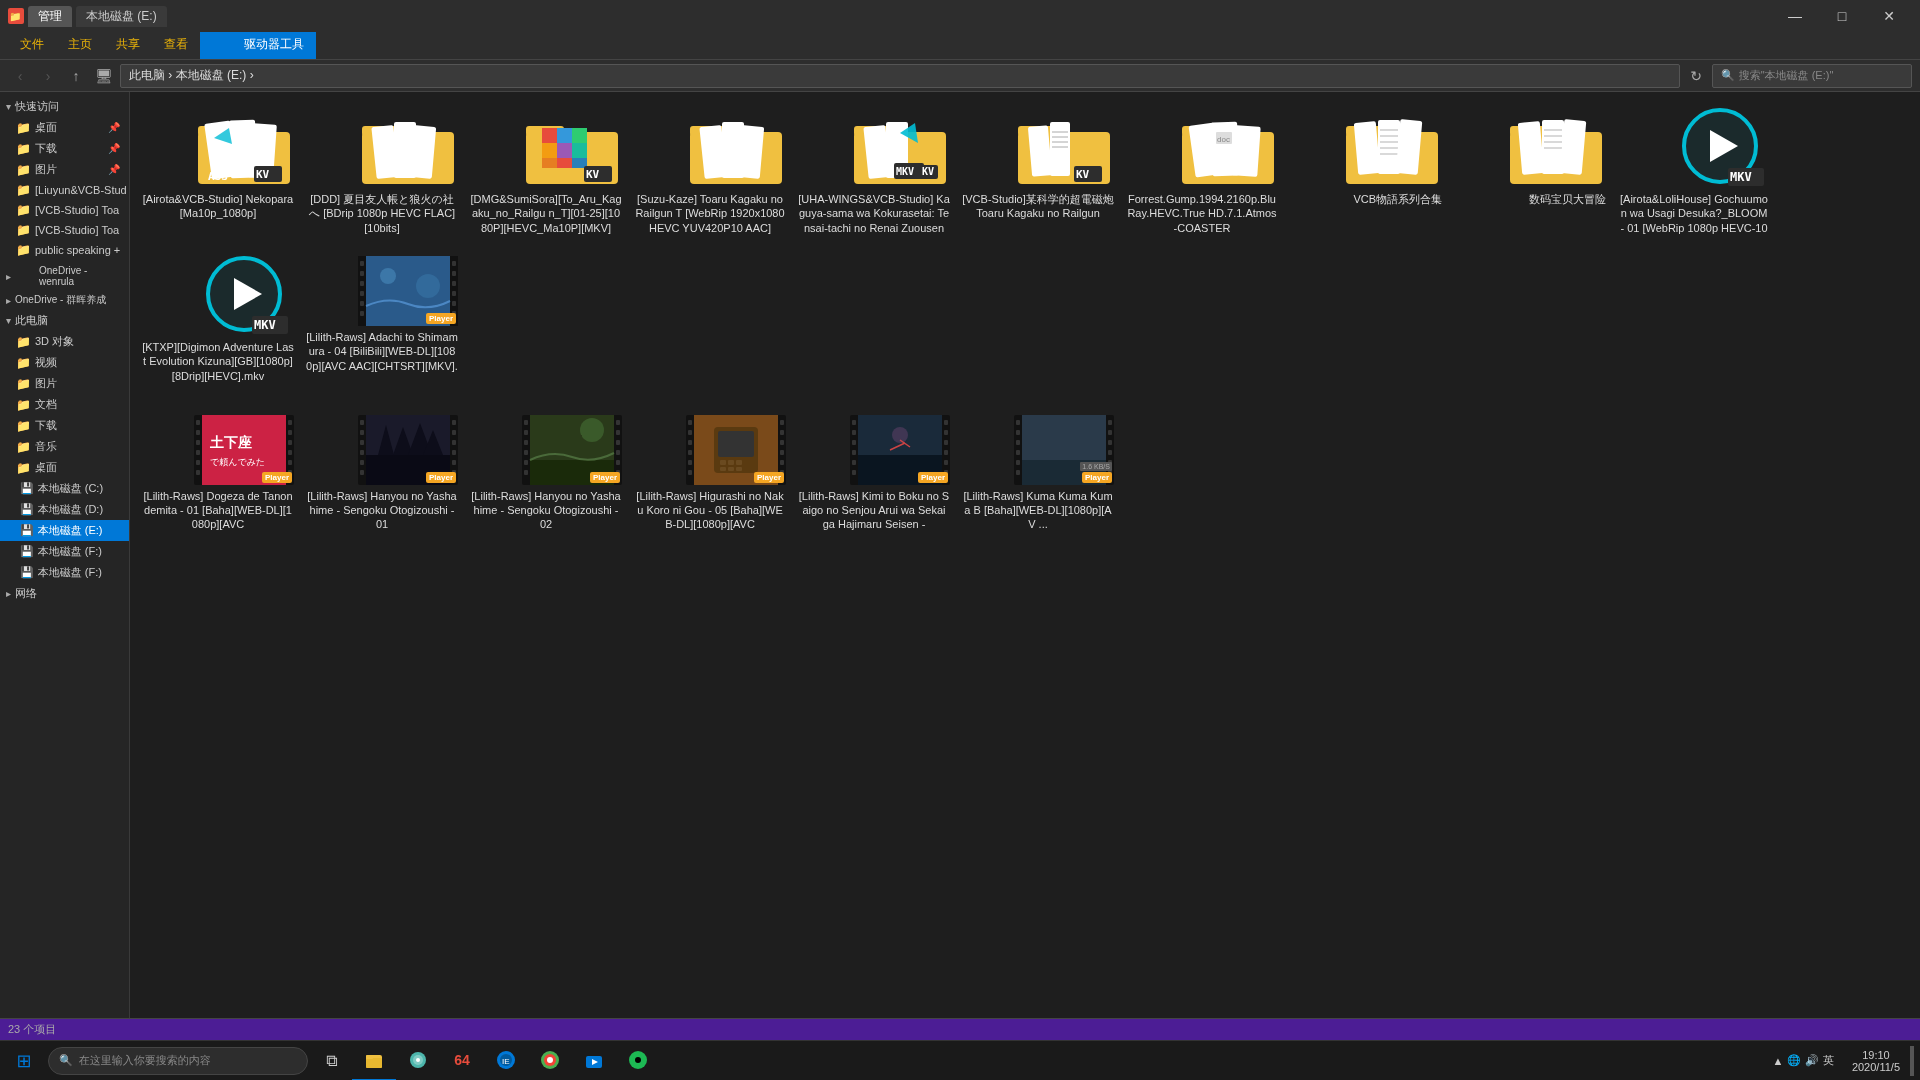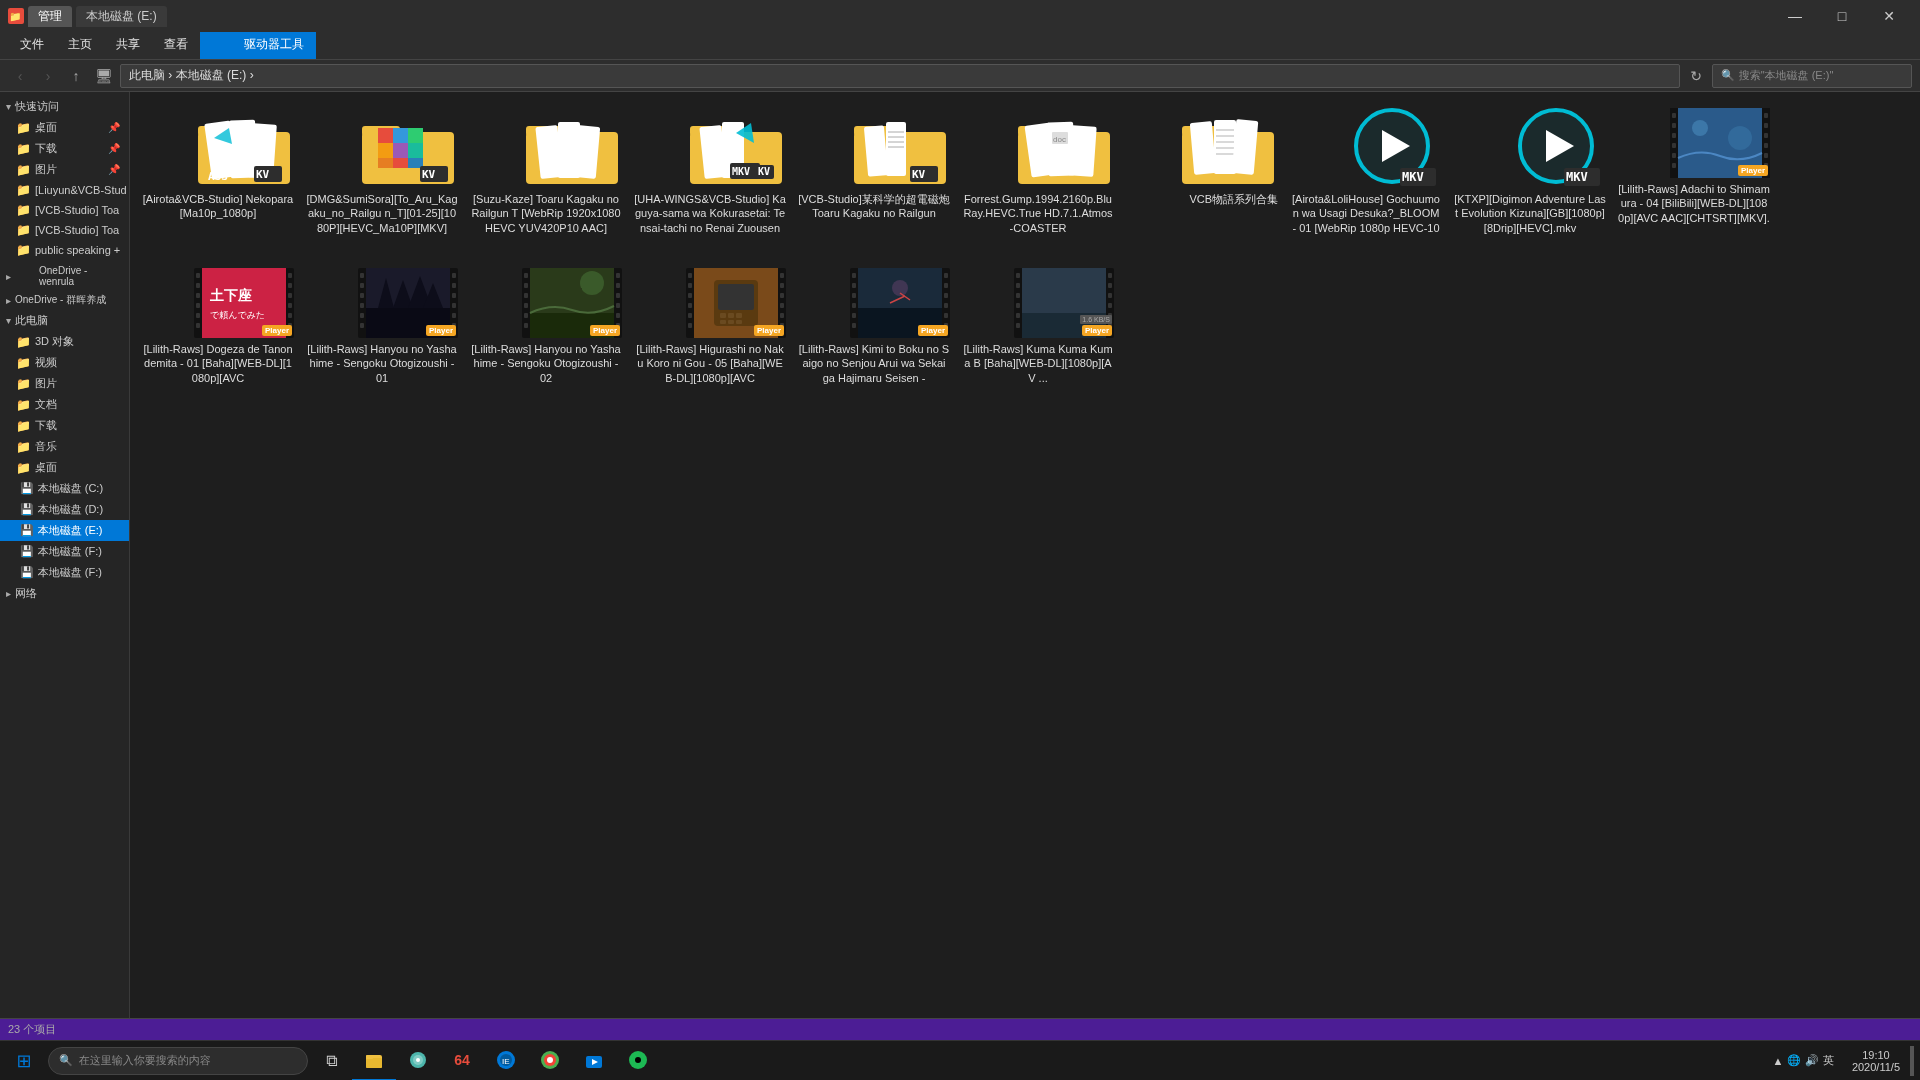--- a/index.html
+++ b/index.html
@@ -10,21 +10,21 @@
     .title-bar-left { display: flex; align-items: center; gap: 4px; }
     .title-bar-icon { width: 16px; height: 16px; background: #e74c3c; border-radius: 2px; display: flex; align-items: center; justify-content: center; font-size: 10px; color: white; }
     .title-bar-tab { padding: 2px 10px; background: #3a3a3a; border-radius: 3px 3px 0 0; color: #ccc; font-size: 12px; }
     .title-bar-tab.active { background: #555; color: white; }
     .title-controls { margin-left: auto; display: flex; gap: 1px; }
     .title-btn { width: 46px; height: 32px; display: flex; align-items: center; justify-content: center; color: #ccc; font-size: 14px; cursor: pointer; }
 
     
     .ribbon { background: #2d2d2d; border-bottom: 1px solid #444; }
     .ribbon-tabs { display: flex; padding: 0 8px; }
-    .ribbon-tab { padding: 4px 12px; font-size: 12px; color: #e5e5e5; cursor: pointer; border-bottom: 2px solid transparent; }
+    .ribbon-tab { padding: 4px 12px; font-size: 12px; color: #eab308; cursor: pointer; border-bottom: 2px solid transparent; }
     .ribbon-tab.active { color: white; background: #0078d7; padding-left: 44px; }
 
     
     .address-bar { height: 32px; background: #2d2d2d; display: flex; align-items: center; padding: 0 8px; gap: 4px; border-bottom: 1px solid #444; }
     .nav-btn { width: 24px; height: 24px; display: flex; align-items: center; justify-content: center; color: #aaa; font-size: 14px; cursor: pointer; border-radius: 2px; }
     .nav-btn.disabled { color: #555; cursor: default; }
     .address-path { flex: 1; background: #3a3a3a; border: 1px solid #555; height: 24px; display: flex; align-items: center; padding: 0 8px; color: #ddd; font-size: 12px; border-radius: 2px; }
     .search-box { width: 200px; height: 24px; background: #3a3a3a; border: 1px solid #555; display: flex; align-items: center; padding: 0 8px; color: #888; font-size: 11px; border-radius: 2px; }
     .refresh-btn { width: 24px; height: 24px; display: flex; align-items: center; justify-content: center; color: #aaa; font-size: 14px; cursor: pointer; }
 
@@ -234,20 +234,32 @@
 
             <path d="M20 30 L35 20 L38 36 Z" fill="#00bcd4" opacity="0.8"></path>
             <text x="14" y="72" fill="white" font-size="11" font-weight="bold" font-family="monospace">ASS</text>
             <rect x="60" y="58" width="28" height="16" rx="2" fill="#2d2d2d"></rect>
             <text x="62" y="70" fill="white" font-size="11" font-weight="bold" font-family="monospace">KV</text>
           </svg>
         </div>
         <div class="file-name">[Airota&amp;VCB-Studio] Nekopara [Ma10p_1080p]</div>
       </div>
 
+      <div class="file-item">
+        <div style="width:100px;height:80px;">
+          <svg width="100" height="80" viewBox="0 0 100 80">
+            <rect x="4" y="18" width="38" height="10" rx="3" fill="#f0c040"></rect>
+            <rect x="4" y="24" width="92" height="52" rx="4" fill="#f0c040"></rect>
+            <rect x="16" y="18" width="22" height="52" rx="2" fill="white" transform="rotate(-6,27,44)"></rect>
+            <rect x="36" y="14" width="22" height="56" rx="2" fill="white" transform="rotate(0,47,42)"></rect>
+            <rect x="54" y="18" width="22" height="52" rx="2" fill="white" transform="rotate(5,65,44)"></rect>
+          </svg>
+        </div>
+        <div class="file-name">[DDD] 夏目友人帳と狼火の社へ [BDrip 1080p HEVC FLAC][10bits]</div>
+      </div>
 
       <div class="file-item">
         <div style="width:100px;height:80px;">
           <svg width="100" height="80" viewBox="0 0 100 80">
             <rect x="4" y="18" width="38" height="10" rx="3" fill="#f0c040"></rect>
             <rect x="4" y="24" width="92" height="52" rx="4" fill="#f0c040"></rect>
 
             <rect x="20" y="20" width="15" height="15" fill="#e74c3c"></rect>
             <rect x="35" y="20" width="15" height="15" fill="#3498db"></rect>
             <rect x="50" y="20" width="15" height="15" fill="#2ecc71"></rect>
@@ -343,20 +355,36 @@
             <line x1="38" y1="28" x2="56" y2="28" stroke="#ccc" stroke-width="1.5"></line>
             <line x1="38" y1="34" x2="56" y2="34" stroke="#ccc" stroke-width="1.5"></line>
             <line x1="38" y1="40" x2="56" y2="40" stroke="#ccc" stroke-width="1.5"></line>
             <line x1="38" y1="46" x2="56" y2="46" stroke="#ccc" stroke-width="1.5"></line>
             <rect x="56" y="12" width="22" height="54" rx="2" fill="white" transform="rotate(5,67,39)"></rect>
           </svg>
         </div>
         <div class="file-name">VCB物語系列合集</div>
       </div>
 
+      <div class="file-item">
+        <div style="width:100px;height:80px;">
+          <svg width="100" height="80" viewBox="0 0 100 80">
+            <rect x="4" y="18" width="38" height="10" rx="3" fill="#f0c040"></rect>
+            <rect x="4" y="24" width="92" height="52" rx="4" fill="#f0c040"></rect>
+            <rect x="14" y="14" width="22" height="52" rx="2" fill="white" transform="rotate(-5,25,40)"></rect>
+            <rect x="36" y="12" width="22" height="54" rx="2" fill="white"></rect>
+            <line x1="38" y1="22" x2="56" y2="22" stroke="#ccc" stroke-width="1.5"></line>
+            <line x1="38" y1="28" x2="56" y2="28" stroke="#ccc" stroke-width="1.5"></line>
+            <line x1="38" y1="34" x2="56" y2="34" stroke="#ccc" stroke-width="1.5"></line>
+            <line x1="38" y1="40" x2="56" y2="40" stroke="#ccc" stroke-width="1.5"></line>
+            <rect x="56" y="12" width="22" height="54" rx="2" fill="white" transform="rotate(5,67,39)"></rect>
+          </svg>
+        </div>
+        <div class="file-name">数码宝贝大冒险</div>
+      </div>
 
       <div class="file-item">
         <div style="width:100px;height:80px;position:relative;">
           <svg width="100" height="80" viewBox="0 0 100 80">
             <circle cx="50" cy="38" r="36" fill="none" stroke="#00bcd4" stroke-width="4"></circle>
             <circle cx="50" cy="38" r="36" fill="rgba(0,188,212,0.08)"></circle>
             <polygon points="40,22 40,54 68,38" fill="white"></polygon>
             <rect x="58" y="60" width="36" height="18" rx="2" fill="#2d2d2d"></rect>
             <text x="60" y="73" fill="white" font-size="12" font-weight="bold" font-family="monospace">MKV</text>
           </svg>

